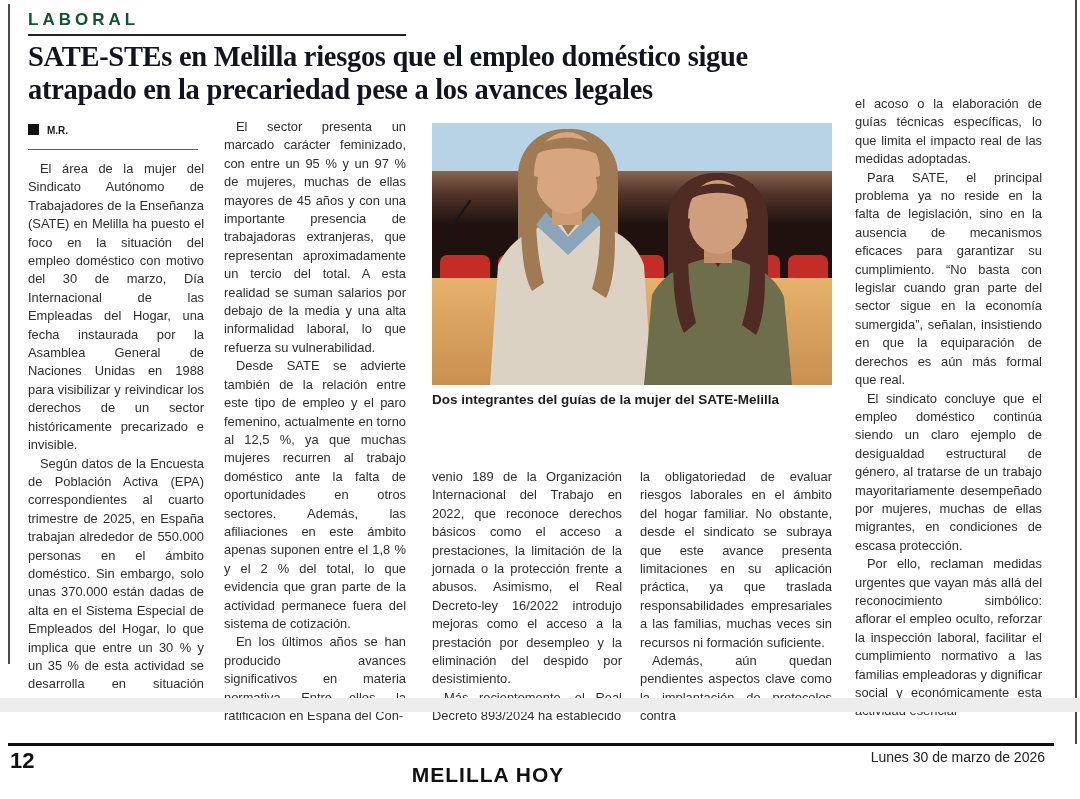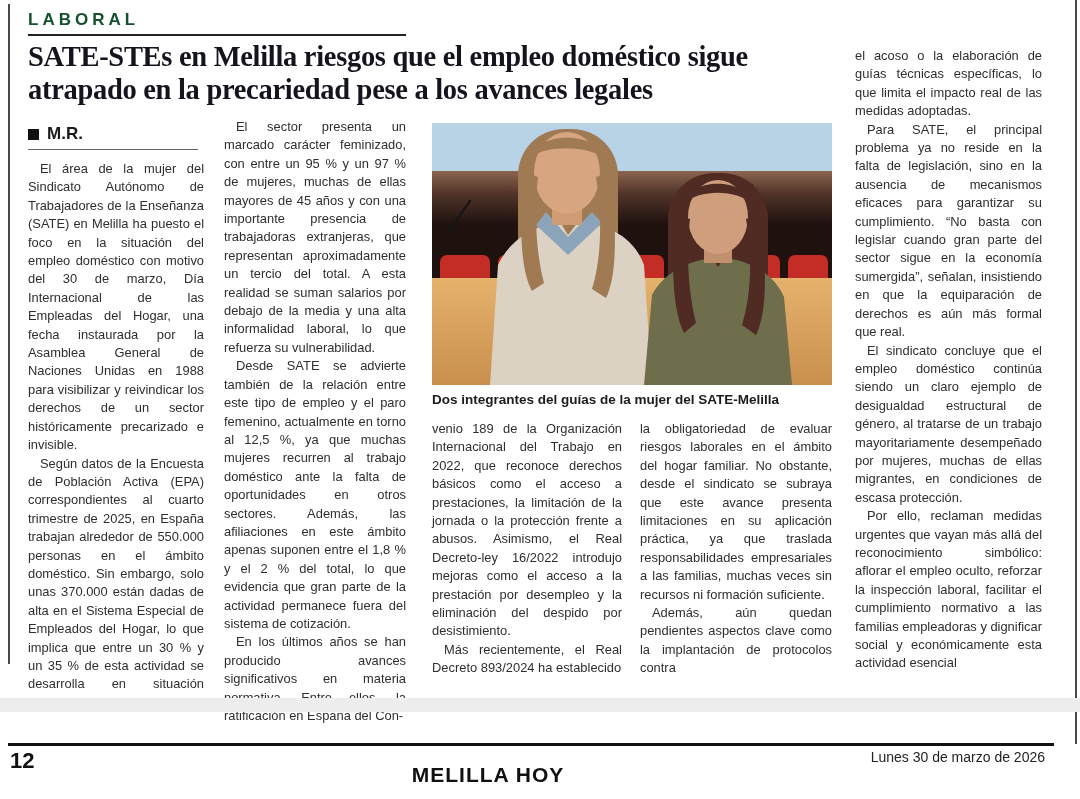--- a/index.html
+++ b/index.html
@@ -7,28 +7,28 @@
         font-family:"Liberation Sans",sans-serif;color:#2b2b2b;}
   .vline{position:absolute;background:#4a4a4a;width:2px;}
   .left-border{left:8px;top:4px;height:660px;}
   .right-border{left:1075px;top:0;height:744px;}
   .kicker{position:absolute;left:28px;top:10px;font-weight:bold;font-size:17px;
           letter-spacing:4px;color:#14532d;}
   .kicker-rule{position:absolute;left:28px;top:34px;width:378px;height:2px;background:#222;}
   .headline{position:absolute;left:28px;top:40px;width:795px;margin:0;
             font-family:"Liberation Serif",serif;font-weight:bold;font-size:28.5px;
             line-height:33px;color:#14141f;letter-spacing:-0.3px;}
-  .byline{position:absolute;left:28px;top:124px;font-size:17px;font-weight:bold;color:#1a1a1a;}
+  .byline{position:absolute;left:28px;top:124px;font-size:10px;font-weight:bold;color:#1a1a1a;}
   .byline .sq{display:inline-block;width:11px;height:11px;background:#111;margin-right:8px;
               vertical-align:-1px;}
   .byline-rule{position:absolute;left:28px;top:149px;width:170px;height:1px;background:#666;}
   .col{position:absolute;font-size:12.9px;line-height:18.4px;text-align:justify;
        color:#2e2e2e;}
   .col p{margin:0;text-indent:12px;}
-  .col p.noind{text-indent:0;}
+  .col p.noind{text-indent:0;margin-top:48px;}
   .col1{left:28px;top:160px;width:176px;}
   .col2{left:224px;top:118px;width:182px;}
   .col3{left:432px;top:420px;width:190px;}
   .col4{left:640px;top:420px;width:192px;}
   .col5{left:855px;top:47px;width:187px;}
   .photo{position:absolute;left:432px;top:123px;width:400px;height:262px;display:block;}
   .caption{position:absolute;left:432px;top:392px;width:400px;font-size:13.5px;
            font-weight:bold;color:#1c1c1c;}
   .scan-band{position:absolute;left:0;top:698px;width:1080px;height:14px;background:#ededed;}
   .footer-rule{position:absolute;left:8px;top:743px;width:1046px;height:2.5px;background:#111;}

